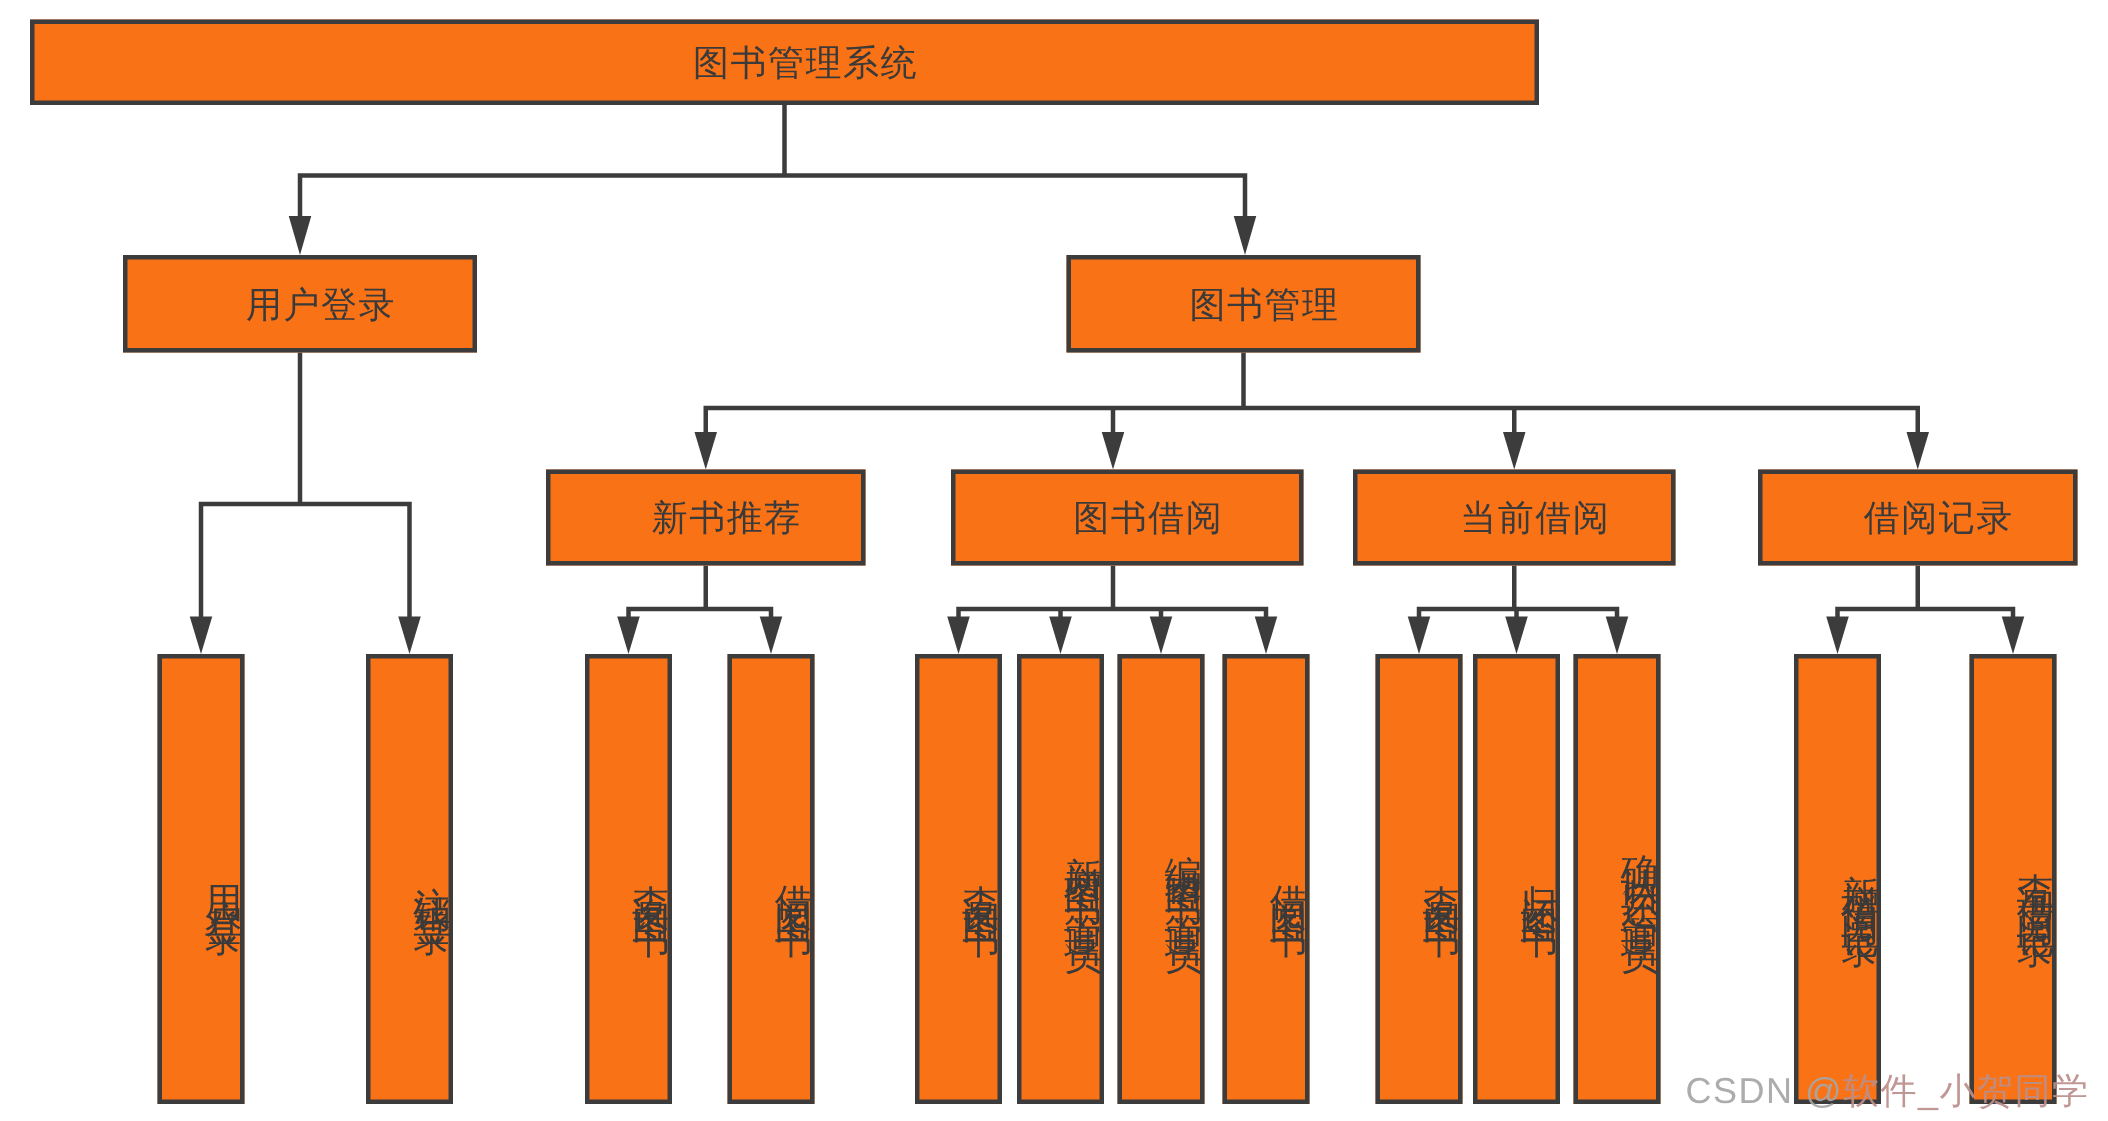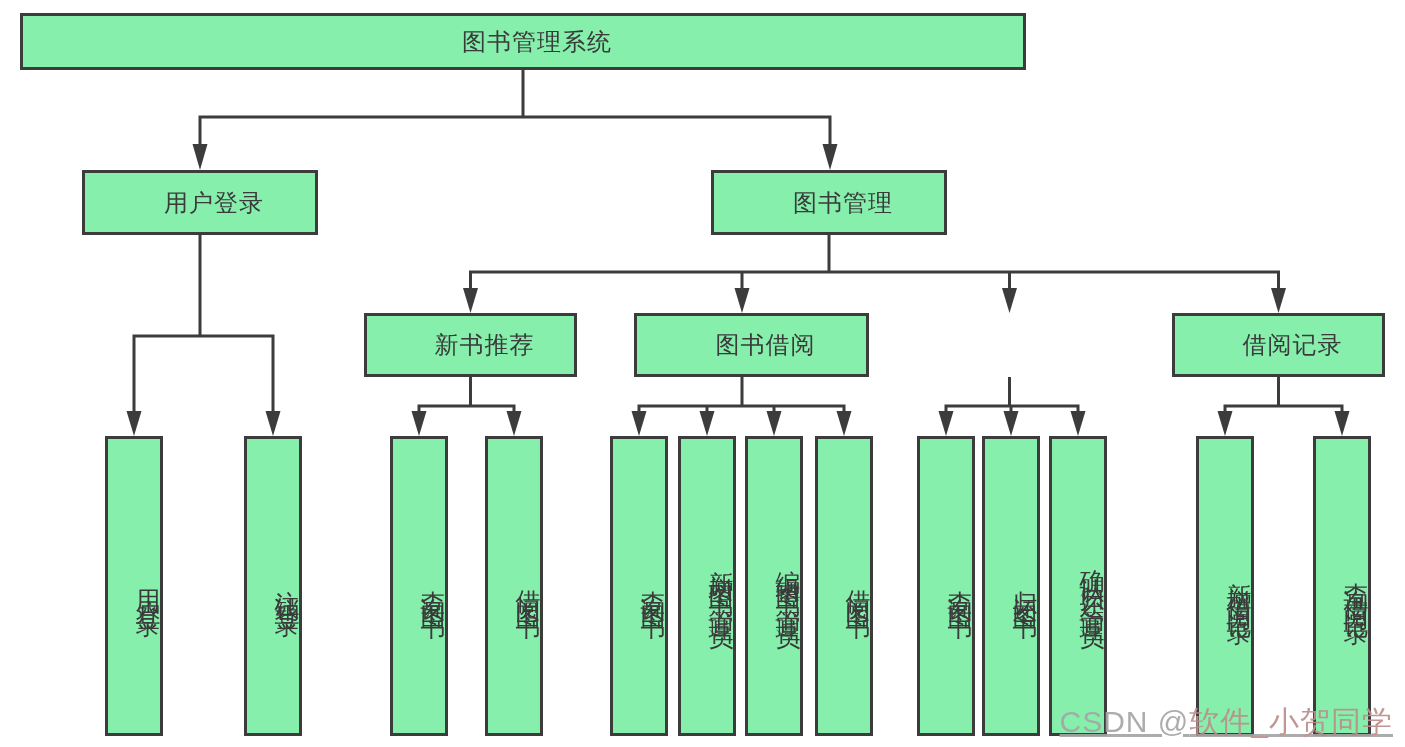--- a/index.html
+++ b/index.html
@@ -13,21 +13,21 @@
   }
   .connectors {
     position: absolute;
     left: 0; top: 0;
     width: 1405px; height: 747px;
   }
   .box {
     position: absolute;
     box-sizing: border-box;
     border: 3px solid #3c3c3c;
-    background: #86efac;
+    background: #f97316;
     display: flex;
     align-items: center;
     justify-content: center;
     color: #3a3a3a;
     padding-left: 28px;
   }
   .box.h {
     font-size: 24px;
     letter-spacing: 1px;
     white-space: nowrap;
@@ -37,26 +37,25 @@
     text-orientation: mixed;
     font-size: 25px;
     letter-spacing: 8px;
     line-height: 1;
     color: #3a3a3a;
   }
   .watermark {
     position: absolute;
     right: 12px;
     bottom: 4px;
-    font-size: 30px;
+    font-size: 24px;
     letter-spacing: 1px;
     white-space: nowrap;
     color: #a6a6a6;
     opacity: 0.92;
-    text-decoration: underline;
   }
   .watermark .wm-name { color: #bb8f8b; }
 </style>
 </head>
 <body>
 
 <div class="canvas">
 
   <svg class="connectors" viewBox="0 0 1405 747" xmlns="http://www.w3.org/2000/svg">
     <path fill="none" stroke="#3c3c3c" stroke-width="3" d="
@@ -116,20 +115,21 @@
     </g>
   </svg>
 
   <div class="box h" style="left:20px; top:13px; width:1006px; height:57px;">图书管理系统</div>
 
   <div class="box h" style="left:82px; top:170px; width:236px; height:65px;">用户登录</div>
   <div class="box h" style="left:364px; top:313px; width:213px; height:64px;">新书推荐</div>
 
   <div class="box h" style="left:711px; top:170px; width:236px; height:65px;">图书管理</div>
   <div class="box h" style="left:634px; top:313px; width:235px; height:64px;">图书借阅</div>
+  <div class="box h" style="left:902px; top:313px; width:215px; height:64px;">当前借阅</div>
   <div class="box h" style="left:1172px; top:313px; width:213px; height:64px;">借阅记录</div>
 
   <div class="box v" style="left:105px; top:436px; width:58px; height:300px;">
     <span class="vtext">用户登录</span>
   </div>
   <div class="box v" style="left:244px; top:436px; width:58px; height:300px;">
     <span class="vtext">注销登录</span>
   </div>
   <div class="box v" style="left:390px; top:436px; width:58px; height:300px;">
     <span class="vtext">查询图书</span>

